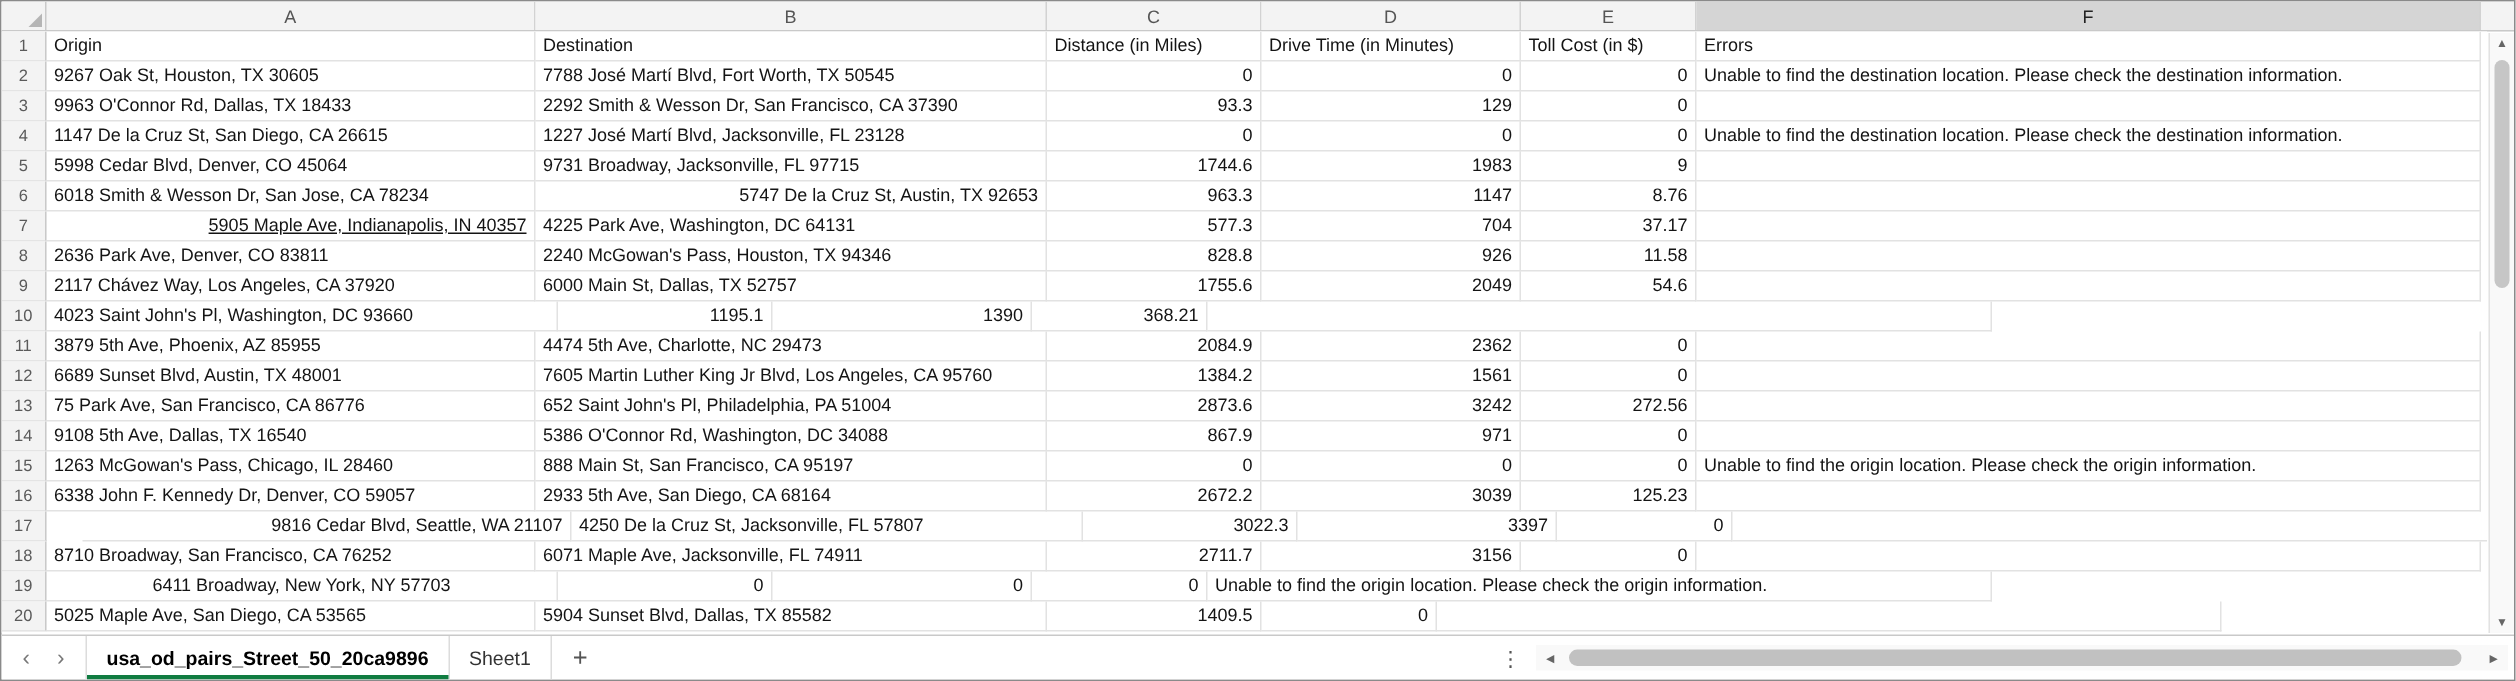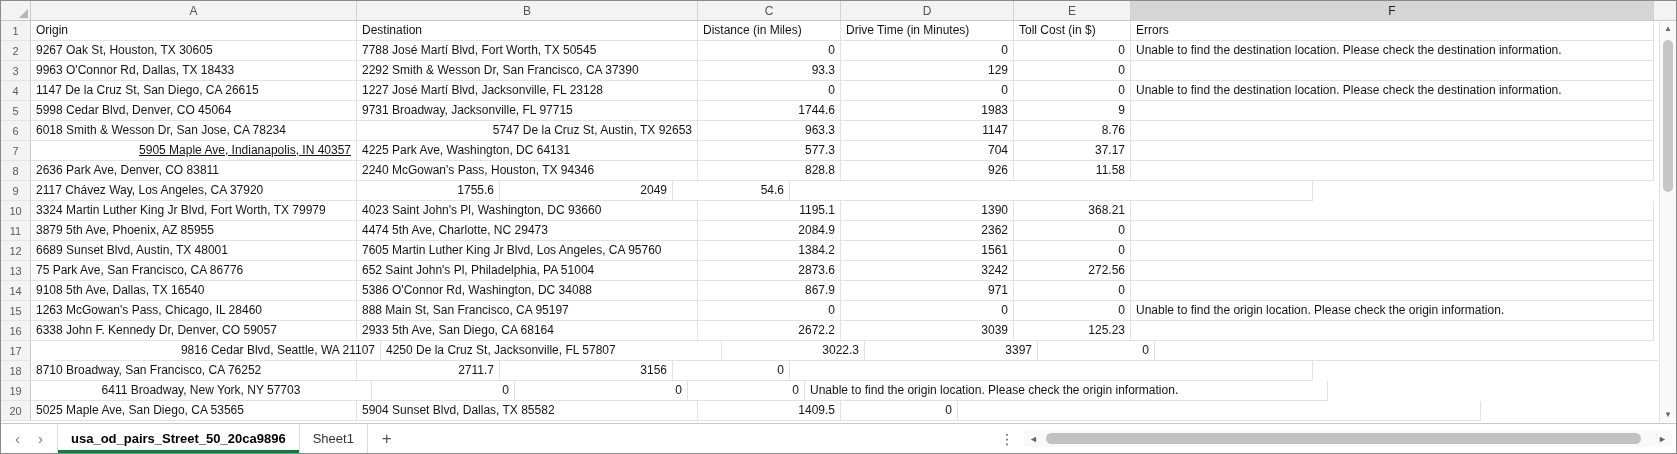--- a/index.html
+++ b/index.html
@@ -122,28 +122,28 @@
         <div class="cell" style="width: 326px; text-align: left;">2636 Park Ave, Denver, CO 83811</div>
         <div class="cell" style="width: 341px; text-align: left;">2240 McGowan's Pass, Houston, TX 94346</div>
         <div class="cell" style="width: 143px; text-align: right;">828.8</div>
         <div class="cell" style="width: 173px; text-align: right;">926</div>
         <div class="cell" style="width: 117px; text-align: right;">11.58</div>
         <div class="cell" style="width: 523px; text-align: left;"></div>
       </div>
       <div class="row">
         <div class="row-n">9</div>
         <div class="cell" style="width: 326px; text-align: left;">2117 Chávez Way, Los Angeles, CA 37920</div>
+        <div class="cell" style="width: 341px; text-align: left;">6000 Main St, Dallas, TX 52757</div>
         <div class="cell" style="width: 143px; text-align: right;">1755.6</div>
         <div class="cell" style="width: 173px; text-align: right;">2049</div>
         <div class="cell" style="width: 117px; text-align: right;">54.6</div>
         <div class="cell" style="width: 523px; text-align: left;"></div>
       </div>
       <div class="row">
         <div class="row-n">10</div>
-        <div class="cell" style="width: 326px; text-align: left;">3324 Martin Luther King Jr Blvd, Fort Worth, TX 79979</div>
         <div class="cell" style="width: 341px; text-align: left;">4023 Saint John's Pl, Washington, DC 93660</div>
         <div class="cell" style="width: 143px; text-align: right;">1195.1</div>
         <div class="cell" style="width: 173px; text-align: right;">1390</div>
         <div class="cell" style="width: 117px; text-align: right;">368.21</div>
         <div class="cell" style="width: 523px; text-align: left;"></div>
       </div>
       <div class="row">
         <div class="row-n">11</div>
         <div class="cell" style="width: 326px; text-align: left;">3879 5th Ave, Phoenix, AZ 85955</div>
         <div class="cell" style="width: 341px; text-align: left;">4474 5th Ave, Charlotte, NC 29473</div>
@@ -202,20 +202,21 @@
         <div class="cell" style="width: 326px; text-align: right; margin-left: 24px;">9816 Cedar Blvd, Seattle, WA 21107</div>
         <div class="cell" style="width: 341px; text-align: left;">4250 De la Cruz St, Jacksonville, FL 57807</div>
         <div class="cell" style="width: 143px; text-align: right;">3022.3</div>
         <div class="cell" style="width: 173px; text-align: right;">3397</div>
         <div class="cell" style="width: 117px; text-align: right;">0</div>
         <div class="cell" style="width: 523px; text-align: left;"></div>
       </div>
       <div class="row">
         <div class="row-n">18</div>
         <div class="cell" style="width: 326px; text-align: left;">8710 Broadway, San Francisco, CA 76252</div>
+        <div class="cell" style="width: 341px; text-align: left;">6071 Maple Ave, Jacksonville, FL 74911</div>
         <div class="cell" style="width: 143px; text-align: right;">2711.7</div>
         <div class="cell" style="width: 173px; text-align: right;">3156</div>
         <div class="cell" style="width: 117px; text-align: right;">0</div>
         <div class="cell" style="width: 523px; text-align: left;"></div>
       </div>
       <div class="row">
         <div class="row-n">19</div>
         <div class="cell" style="width: 341px; text-align: center;">6411 Broadway, New York, NY 57703</div>
         <div class="cell" style="width: 143px; text-align: right;">0</div>
         <div class="cell" style="width: 173px; text-align: right;">0</div>

